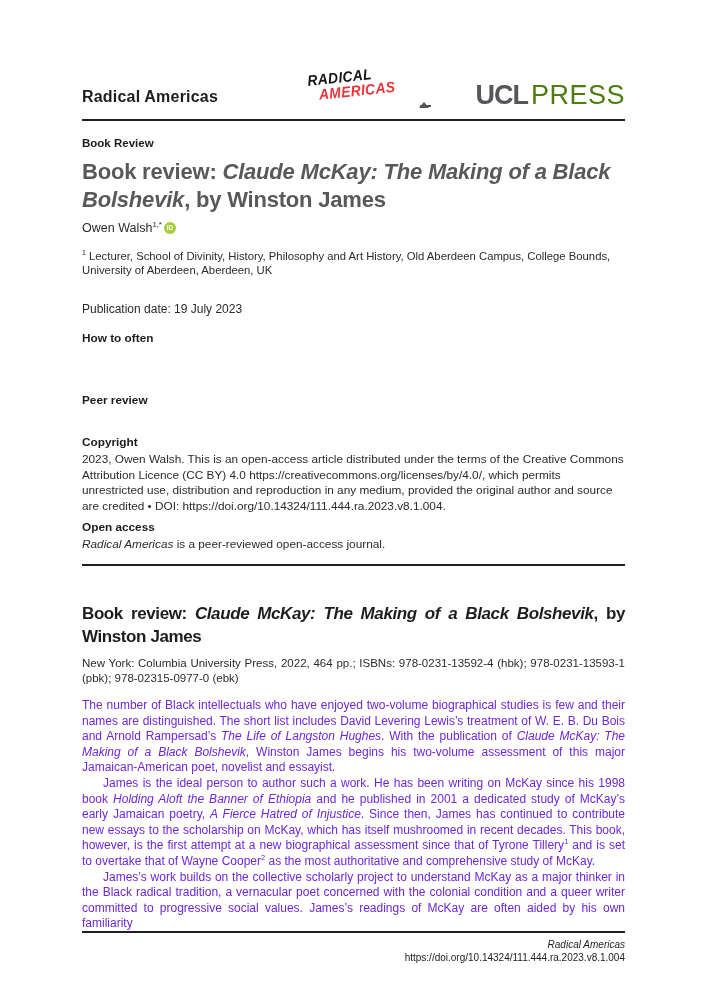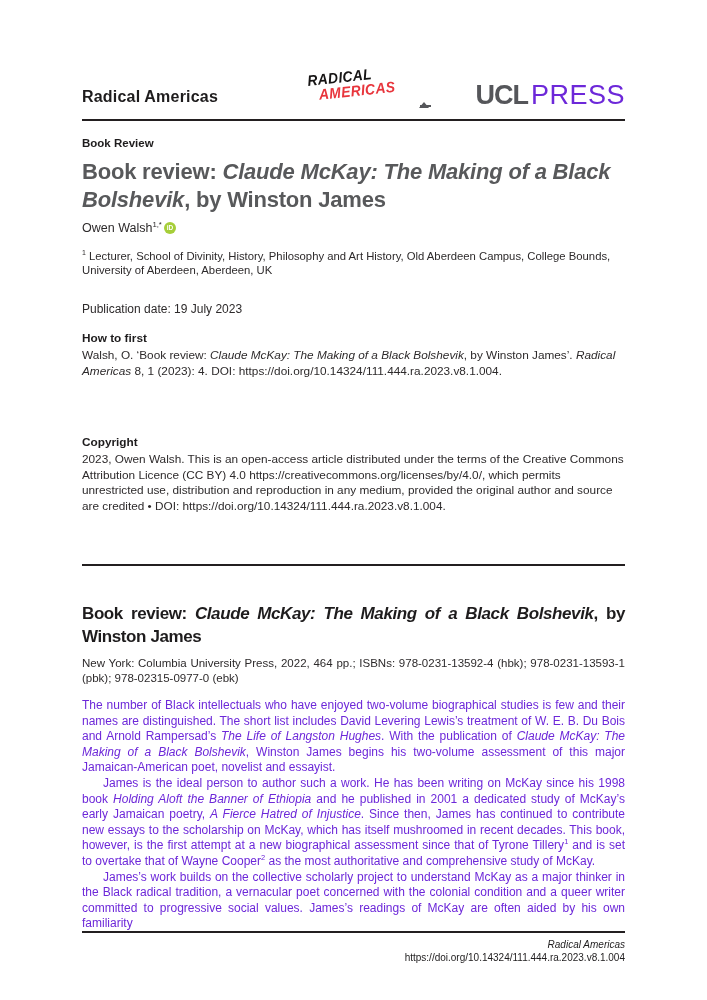--- a/index.html
+++ b/index.html
@@ -35,21 +35,21 @@
 
   .ucl-logo { top: 82px; right: 82px; display: flex; align-items: flex-start; }
   .portico { width: 13px; margin-right: 2px; padding-top: 3px; }
   .portico .tri {
     width: 0; height: 0; margin: 0 auto;
     border-left: 5px solid transparent; border-right: 5px solid transparent;
     border-bottom: 6px solid #55565a;
   }
   .portico .bar { width: 11px; height: 2.5px; background: #55565a; margin: 1.5px auto 0; }
   .ucl-text { font-size: 27px; font-weight: bold; color: #55565a; letter-spacing: -1px; line-height: 27px; margin-left: 41px; }
-  .press-text { font-size: 27px; font-weight: normal; color: #6d28d9; line-height: 27px; margin-left: 3px; letter-spacing: .5px; }
+  .press-text { font-size: 27px; font-weight: normal; color: #4d7c0f; line-height: 27px; margin-left: 3px; letter-spacing: .5px; }
 
   .rule { left: 82px; width: 543px; background: #231f20; height: 2px; }
   .rule.header-rule { top: 119px; height: 1.5px; }
   .rule.mid-rule { top: 564px; }
   .rule.footer-rule { top: 931px; }
 
   
   .kicker { top: 137px; font-size: 11.5px; font-weight: bold; color: #1e1c1d; }
   .article-title {
     top: 158px;
@@ -120,33 +120,35 @@
     <span>Owen Walsh</span><sup>1,*</sup><span class="orcid-icon">iD</span>
   </div>
 
   <div class="abs content-x affiliation-block">
     <p><sup>1</sup><span> Lecturer, School of Divinity, History, Philosophy and Art History, Old Aberdeen Campus, College Bounds, University of Aberdeen, Aberdeen, UK</span></p>
   </div>
 
   <div class="abs content-x pub-date">Publication date: 19 July 2023</div>
 
   <div class="abs content-x sec sec-cite">
-    <h3>How to first</h3>
-    <p><span>Walsh, O. ‘Book review: </span><span class="it">Claude McKay: The Making of a Black Bolshevik</span><span>, by Winston James’. </span><span class="it">Radical Americas</span><span> 8, 1 (2023): 4. DOI: https://doi.org/10.14324/111.444.ra.2023.v8.1.004.</span></p>
+    <h3>How to often</h3>
   </div>
 
   <div class="abs content-x sec sec-peer">
+    <h3>Peer review</h3>
   </div>
 
   <div class="abs content-x sec sec-copy">
     <h3>Copyright</h3>
     <p>2023, Owen Walsh. This is an open-access article distributed under the terms of the Creative Commons Attribution Licence (CC BY) 4.0 https://creativecommons.org/licenses/by/4.0/, which permits unrestricted use, distribution and reproduction in any medium, provided the original author and source are credited • DOI: https://doi.org/10.14324/111.444.ra.2023.v8.1.004.</p>
   </div>
 
   <div class="abs content-x sec sec-oa">
+    <h3>Open access</h3>
+    <p><span class="it">Radical Americas</span><span> is a peer-reviewed open-access journal.</span></p>
   </div>
 
   <div class="abs rule mid-rule"></div>
 
   <h2 class="abs content-x review-title"><span>Book review: </span><span class="it">Claude McKay: The Making of a Black Bolshevik</span><span>, by Winston James</span></h2>
 
   <div class="abs content-x book-details">New York: Columbia University Press, 2022, 464 pp.; ISBNs: 978-0231-13592-4 (hbk); 978-0231-13593-1 (pbk); 978-02315-0977-0 (ebk)</div>
 
   <div class="abs content-x body-text">
     <p><span>The number of Black intellectuals who have enjoyed two-volume biographical studies is few and their names are distinguished. The short list includes David Levering Lewis’s treatment of W. E. B. Du Bois and Arnold Rampersad’s </span><span class="it">The Life of Langston Hughes</span><span>. With the publication of </span><span class="it">Claude McKay: The Making of a Black Bolshevik</span><span>, Winston James begins his two-volume assessment of this major Jamaican-American poet, novelist and essayist.</span></p>

